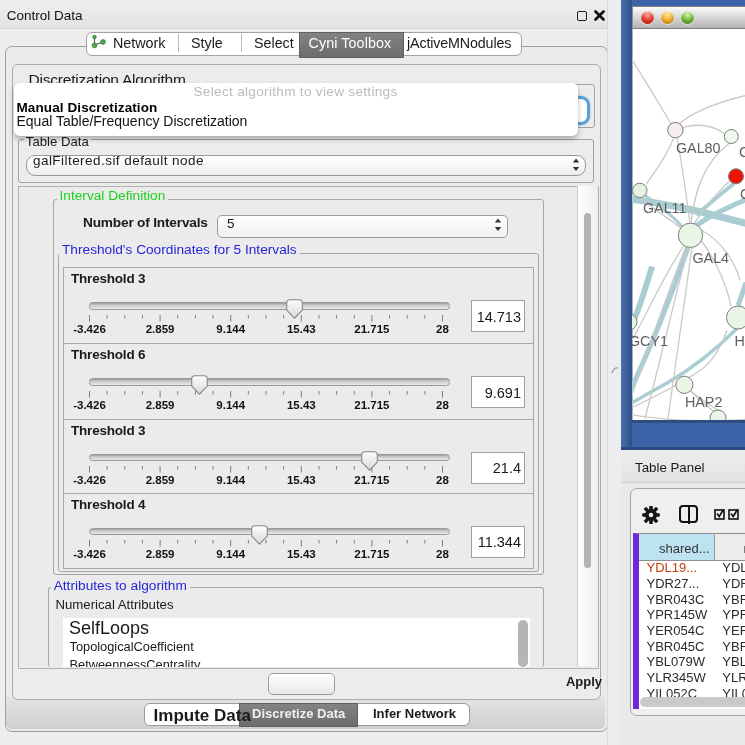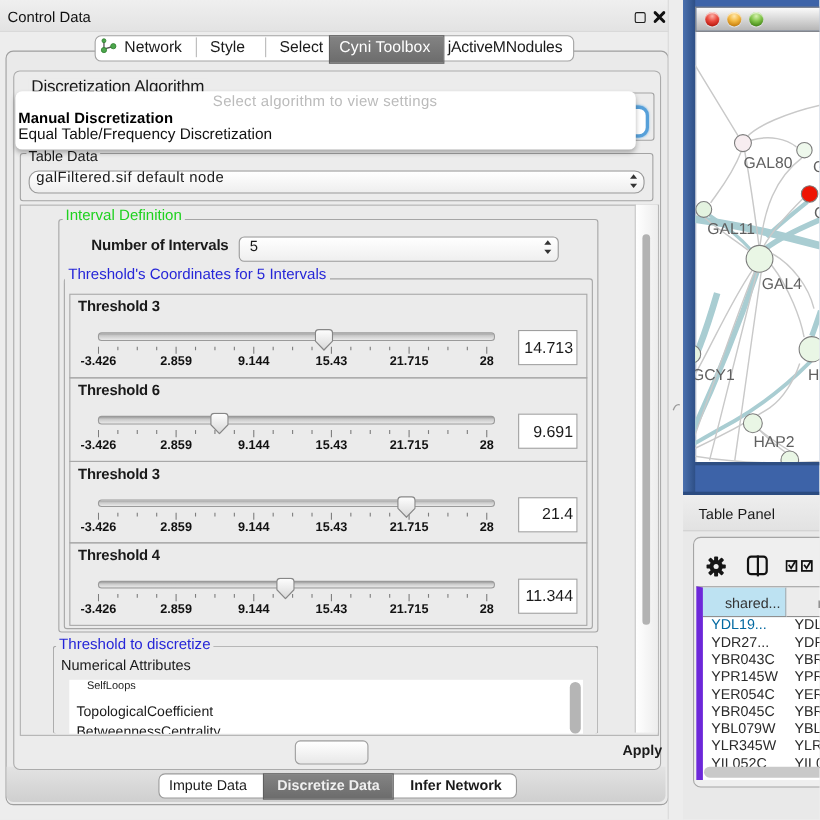--- a/index.html
+++ b/index.html
@@ -236,35 +236,35 @@
           <stop offset="1" stop-color="#d8d8d8"></stop>
         </linearGradient>
       </defs>
     <path d="M3.9 0.7 L13.1 0.7 Q16.3 0.7 16.3 3.9 L16.3 11.1 L8.5 19.2 L0.7 11.1 L0.7 3.9 Q0.7 0.7 3.9 0.7 Z" fill="url(#g492.5)" stroke="#878787" stroke-width="1.1"></path>
     </svg>
     <div class="abs" style="left:470.5px;top:525.5px;width:52.5px;height:30px;background:#fff;border:1.5px solid #9f9f9f;"></div>
     <div class="lab" style="left:470px;top:534px;width:51px;text-align:right;font-size:14.5px;">11.344</div>
   </div>
 
 <div class="abs" style="left:48px;top:587px;width:494px;height:79px;border:1px solid #a6a6a6;border-radius:3px;border-bottom:none;"></div>
-<div class="lab" style="left:50.7px;top:577.6px;font-size:13.7px;color:#2525d8;background:#ebebeb;padding:0 3px;">Threshold to discretize</div>
+<div class="lab" style="left:50.7px;top:577.6px;font-size:13.7px;color:#2525d8;background:#ebebeb;padding:0 3px;">Attributes to algorithm</div>
 <div class="lab" style="left:55.5px;top:596.5px;font-size:13.2px;font-weight:normal;">Numerical Attributes</div>
 <div class="abs" style="left:63px;top:617.5px;width:466.5px;height:49.5px;background:#fff;overflow:hidden;">
-<div class="lab" style="left:16px;top:0px;font-size:10px;">SelfLoops</div>
+<div class="lab" style="left:6px;top:0px;font-size:18px;">SelfLoops</div>
 <div class="lab" style="left:6.5px;top:21px;font-size:12.8px;">TopologicalCoefficient</div>
 <div class="lab" style="left:6.5px;top:39px;font-size:12.8px;">BetweennessCentrality</div>
 <div class="abs" style="left:455px;top:2.5px;width:10px;height:47px;border-radius:5px;background:#b5b5b5;"></div>
 </div>
 
 <div class="abs" style="left:268px;top:672.5px;width:65px;height:20px;border:1px solid #9e9e9e;border-radius:5px;background:linear-gradient(#ffffff,#e8e8e8);"></div>
 <div class="lab" style="left:0;top:673.8px;width:602px;text-align:right;font-size:13px;font-weight:600;">Apply</div>
 
 <div class="abs" style="left:144px;top:703px;width:324px;height:20.5px;background:#fff;border:1px solid #9a9a9a;border-radius:6px;"></div>
 <div class="abs" style="left:239px;top:703px;width:117px;height:21.5px;background:linear-gradient(#838383,#6c6c6c);border:1px solid #5f5f5f;"></div>
-<div class="lab" style="left:153.6px;top:706px;font-size:13px;font-weight:400;">Impute Data</div>
+<div class="lab" style="left:153.6px;top:706px;font-size:17px;font-weight:700;">Impute Data</div>
 <div class="lab" style="left:252px;top:706px;font-size:13px;font-weight:600;color:#f0f0f0;">Discretize Data</div>
 <div class="lab" style="left:373px;top:706px;font-size:13px;font-weight:600;">Infer Network</div>
 
 <div class="abs" style="left:608px;top:0;width:12.5px;height:745px;background:#ededed;"></div>
 <div class="abs" style="left:607px;top:0;width:1px;height:745px;background:#d9d9d9;"></div>
 
 <svg class="abs" style="left:610px;top:365px;" width="10" height="10" viewBox="0 0 10 10">
     <path d="M2 8 Q4 2 8 3" fill="none" stroke="#9a9a9a" stroke-width="1.2"></path>
   </svg>
 
@@ -363,21 +363,21 @@
  <rect x="15" y="2" width="9" height="9" fill="none" stroke="#111" stroke-width="1.6"></rect>
  <path d="M17 5.5 L19.2 8.5 L23.5 1.5" fill="none" stroke="#111" stroke-width="1.6"></path>
 </svg>
 
 <div class="abs" style="left:632.5px;top:533px;width:112.5px;height:175px;background:#fff;overflow:hidden;border-top:1px solid #8f8f8f;border-left:6px solid #6d28d9;">
   <div class="abs" style="left:0;top:0;width:75.5px;height:26px;background:#bde2f2;border-right:1px solid #999;border-bottom:1px solid #8f8f8f;"></div>
   <div class="abs" style="left:76.5px;top:0;width:36px;height:26px;background:#ececec;border-bottom:1px solid #8f8f8f;"></div>
   <div class="lab" style="left:20.5px;top:6.8px;font-size:13px;color:#333;">shared...</div>
   <div class="lab" style="left:105px;top:6.8px;font-size:13px;color:#333;">na...</div>
   <div id="rows">
-      <div class="lab" style="left:8px;top:26.2px;font-size:13px;color:#0369a1;">YDL19...</div>
+      <div class="lab" style="left:8px;top:26.2px;font-size:13px;color:#c2410c;">YDL19...</div>
       <div class="lab" style="left:83.8px;top:26.2px;font-size:13px;color:#2b2b2b;">YDL194W</div>
       <div class="lab" style="left:8px;top:41.9px;font-size:13px;color:#2b2b2b;">YDR27...</div>
       <div class="lab" style="left:83.8px;top:41.9px;font-size:13px;color:#2b2b2b;">YDR277C</div>
       <div class="lab" style="left:8px;top:57.599999999999994px;font-size:13px;color:#2b2b2b;">YBR043C</div>
       <div class="lab" style="left:83.8px;top:57.599999999999994px;font-size:13px;color:#2b2b2b;">YBR043C</div>
       <div class="lab" style="left:8px;top:73.3px;font-size:13px;color:#2b2b2b;">YPR145W</div>
       <div class="lab" style="left:83.8px;top:73.3px;font-size:13px;color:#2b2b2b;">YPR145W</div>
       <div class="lab" style="left:8px;top:89px;font-size:13px;color:#2b2b2b;">YER054C</div>
       <div class="lab" style="left:83.8px;top:89px;font-size:13px;color:#2b2b2b;">YER054C</div>
       <div class="lab" style="left:8px;top:104.7px;font-size:13px;color:#2b2b2b;">YBR045C</div>

